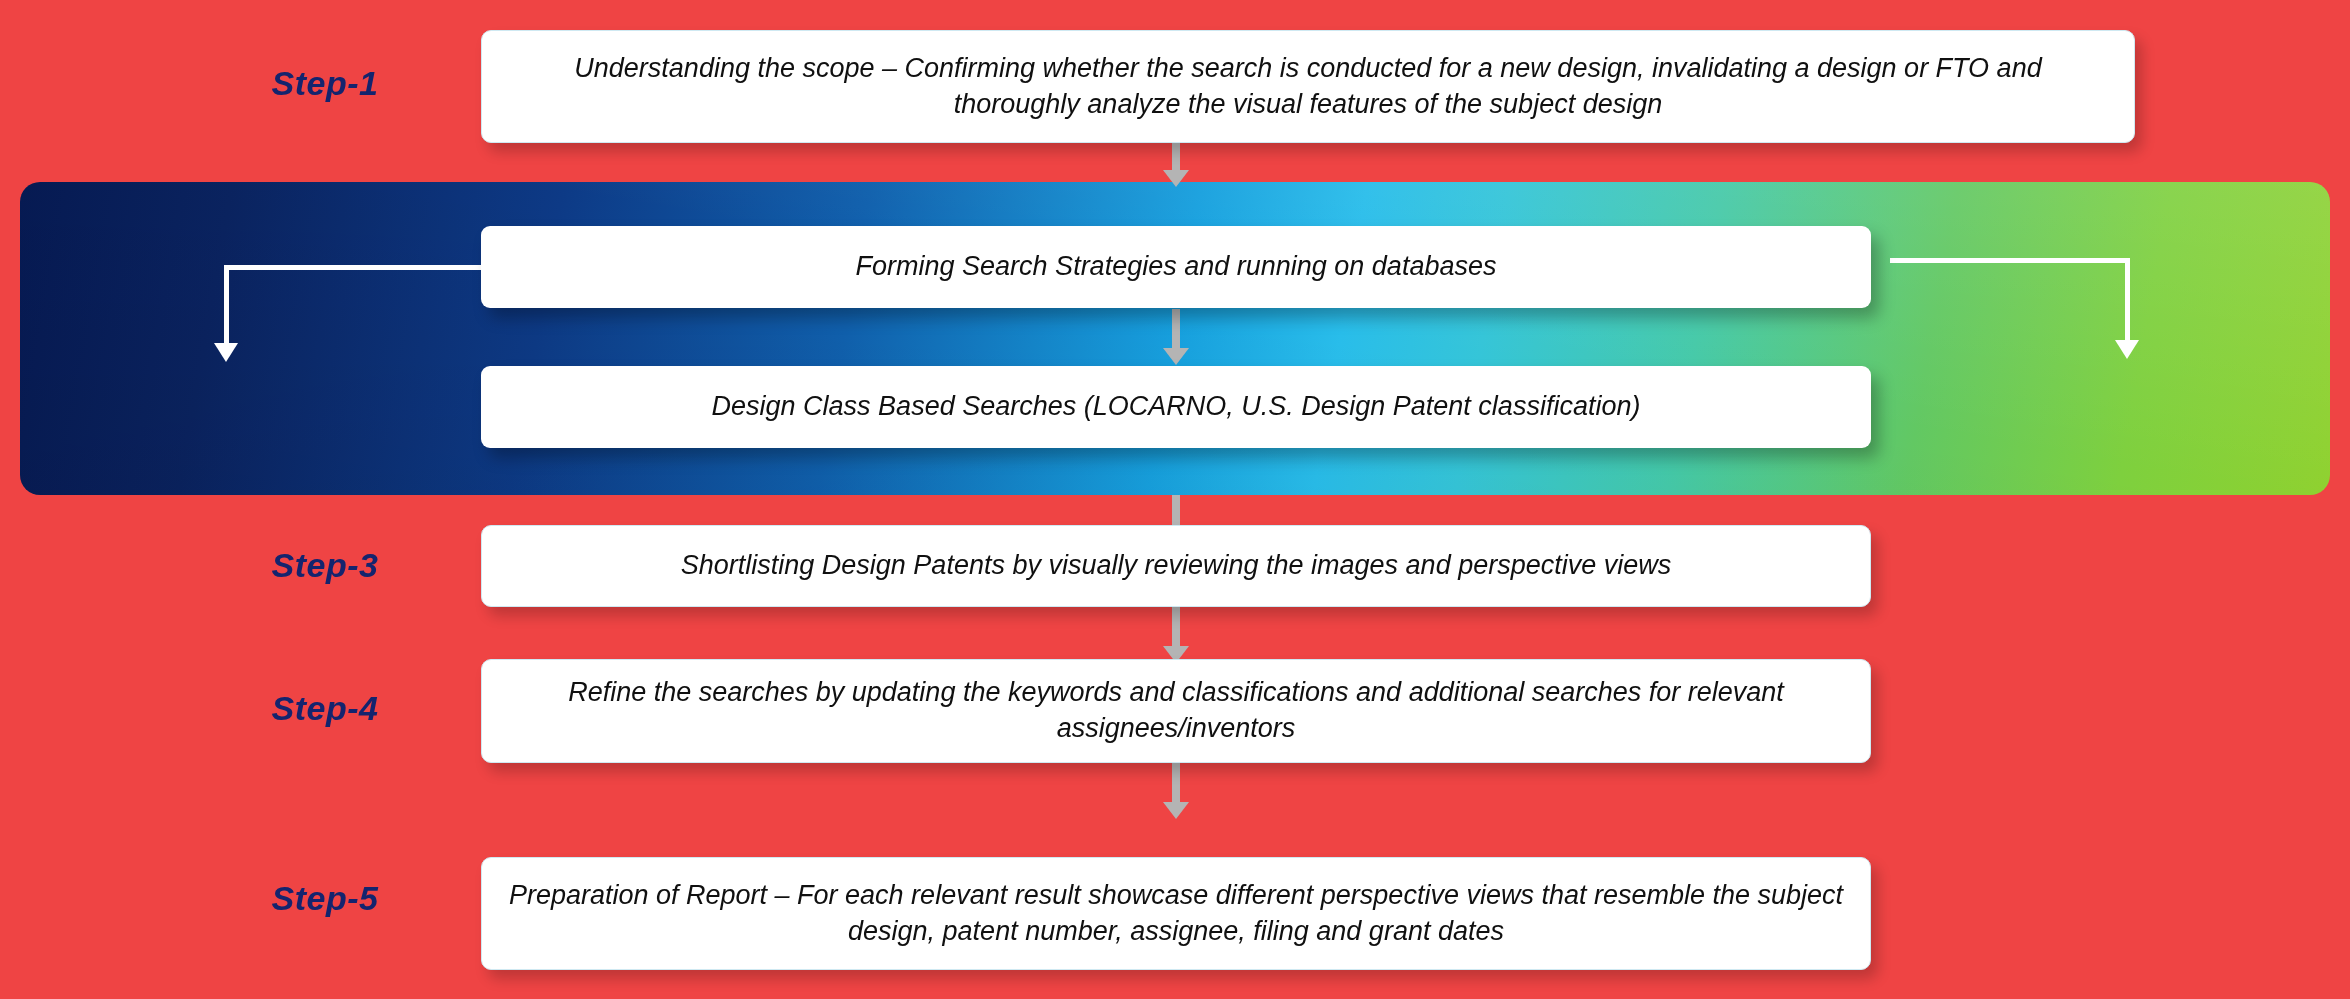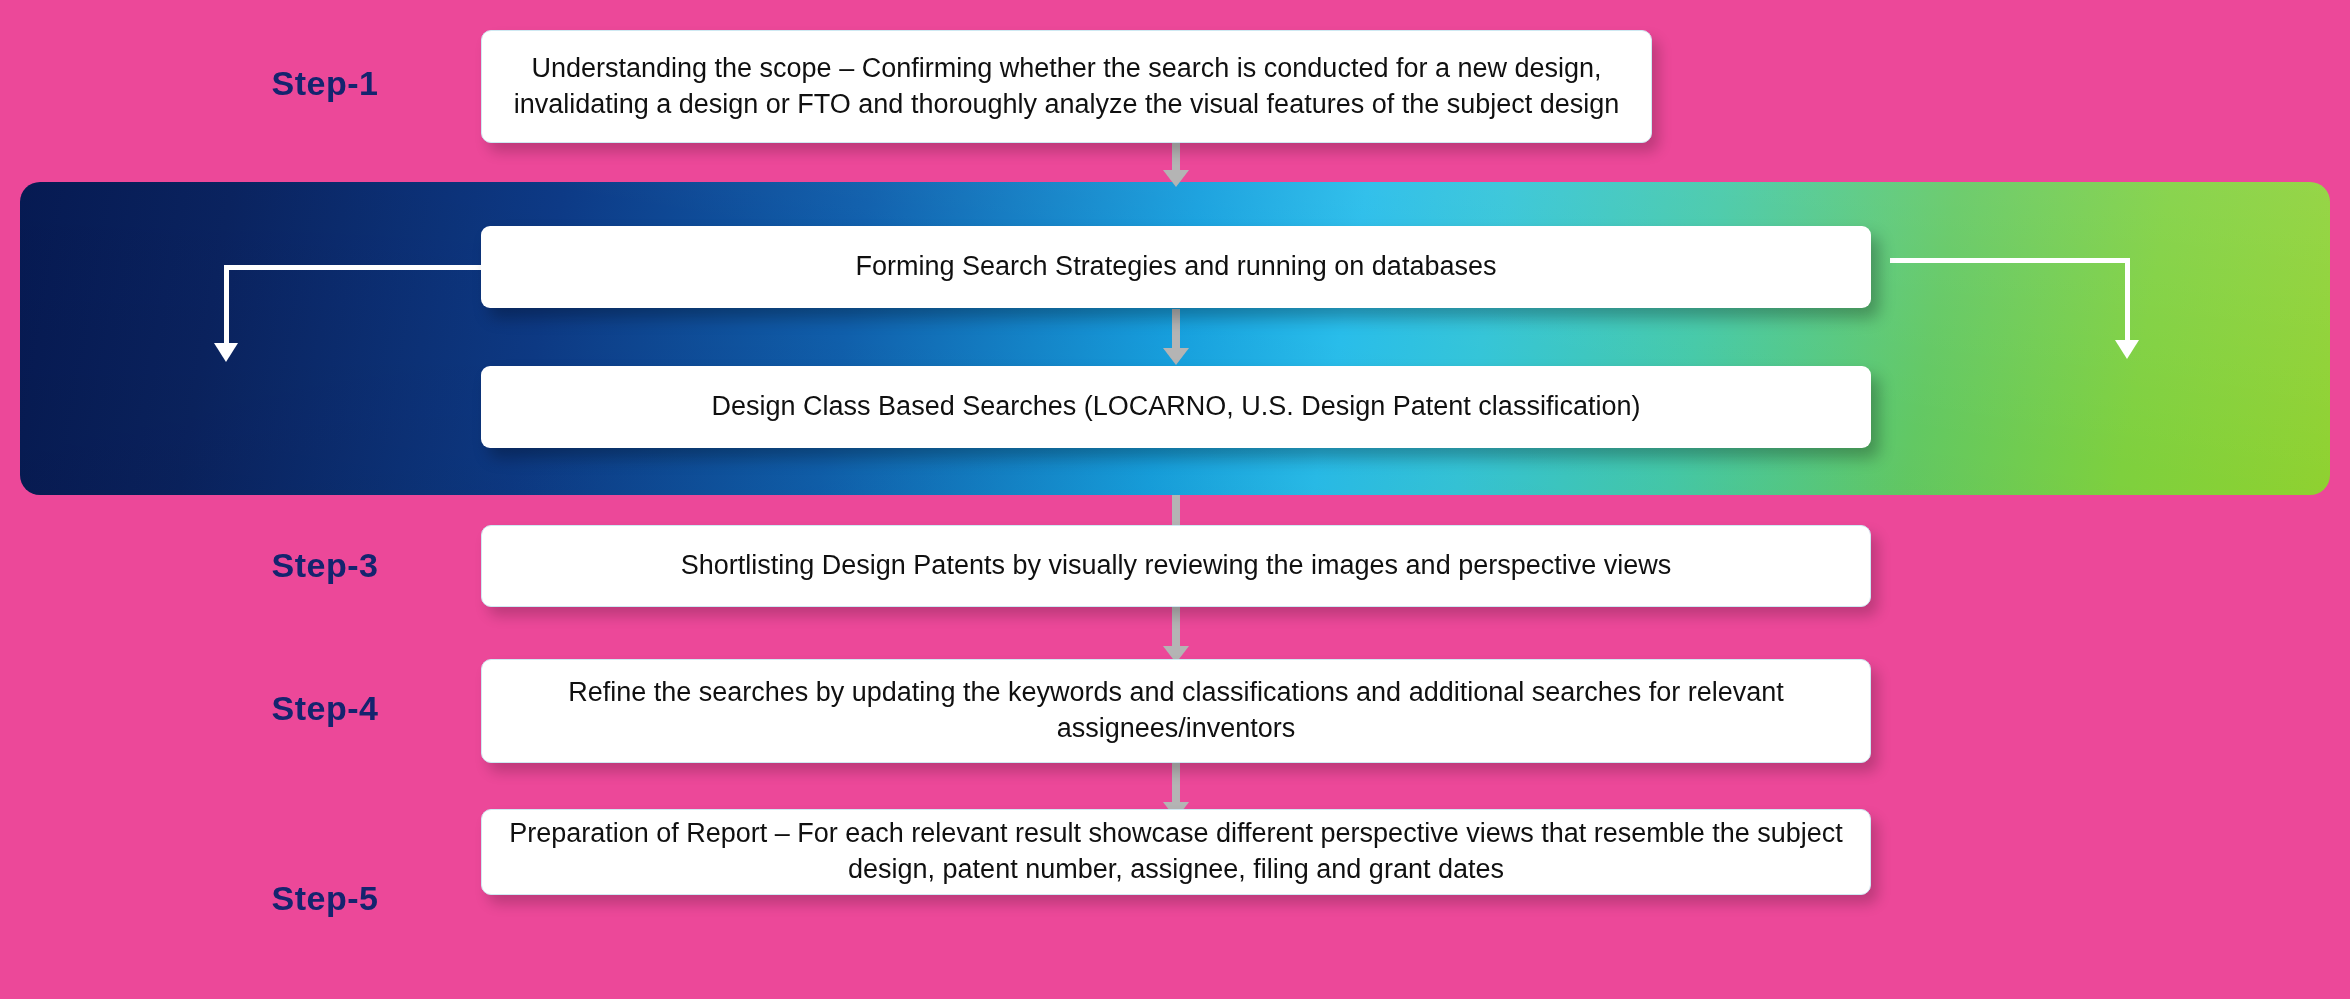--- a/index.html
+++ b/index.html
@@ -11,21 +11,22 @@
     width: 2350px;
     height: 999px;
     font-family: "Liberation Sans", sans-serif;
     overflow: hidden;
   }
 
   #canvas {
     position: relative;
     width: 2350px;
     height: 999px;
-    background: #ec4899;
+    background: #ef4444;
+    font-style: italic;
   }
 
   
   .step-label {
     position: absolute;
     font-family: "Liberation Sans", sans-serif;
     font-weight: bold;
     font-size: 34px;
     letter-spacing: 0.5px;
     color: #14246e;
@@ -146,21 +147,21 @@
     border-top: 19px solid #ffffff;
   }
 </style>
 </head>
 <body>
 
 <div id="canvas">
 
   <div class="step-label" style="left:210px; top:66px;">Step-1</div>
 
-  <div class="box" style="left:481px; top:30px; width:1171px; height:113px;">
+  <div class="box" style="left:481px; top:30px; width:1654px; height:113px;">
     <span class="box-text">Understanding the scope – Confirming whether the search is conducted for a new design, invalidating a design or FTO and thoroughly analyze the visual features of the subject design</span>
   </div>
 
   <div class="v-arrow" style="left:1163px; top:143px; height:44px;">
     <div class="shaft" style="height:27px;"></div>
     <div class="head" style="top:27px;"></div>
   </div>
 
   <div id="band">
     <div class="band-sheen"></div>
@@ -217,17 +218,17 @@
     <span class="box-text">Refine the searches by updating the keywords and classifications and additional searches for relevant assignees/inventors</span>
   </div>
 
   <div class="v-arrow" style="left:1163px; top:763px; height:56px;">
     <div class="shaft" style="height:39px;"></div>
     <div class="head" style="top:39px;"></div>
   </div>
 
   <div class="step-label" style="left:210px; top:881px;">Step-5</div>
 
-  <div class="box" style="left:481px; top:809px; width:1390px; height:86px;">
+  <div class="box" style="left:481px; top:857px; width:1390px; height:113px;">
     <span class="box-text">Preparation of Report – For each relevant result showcase different perspective views that resemble the subject design, patent number, assignee, filing and grant dates</span>
   </div>
 
 </div>
 
 </body></html>

